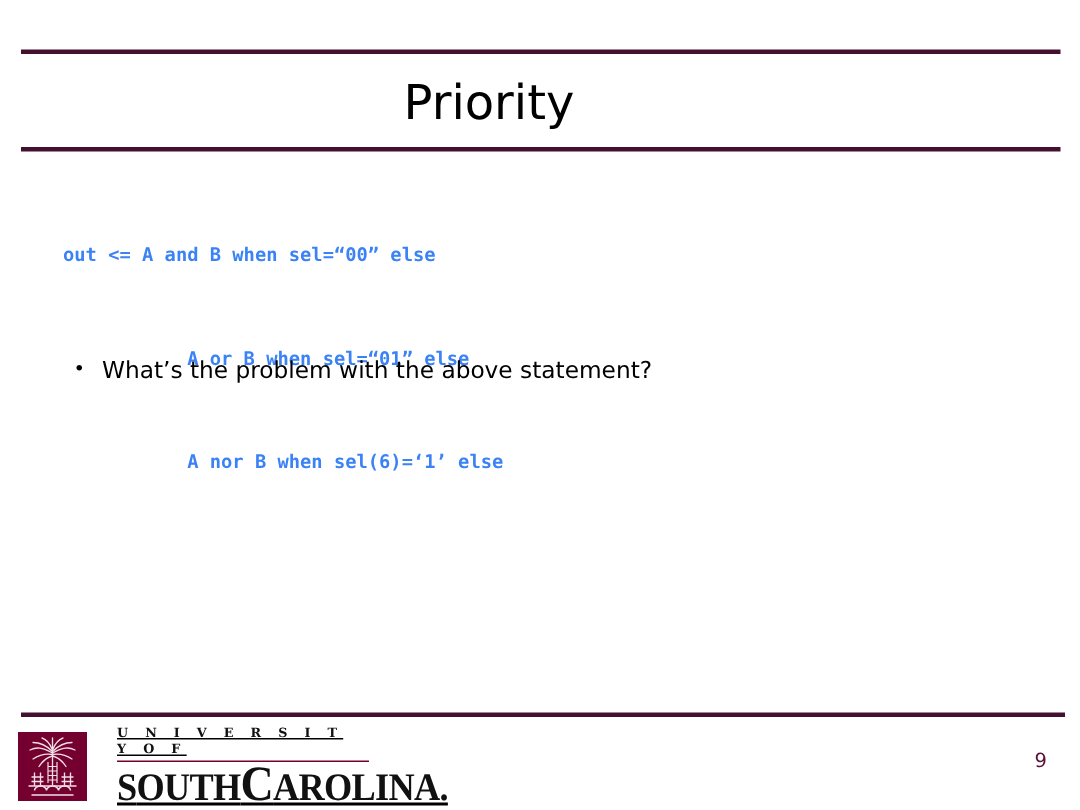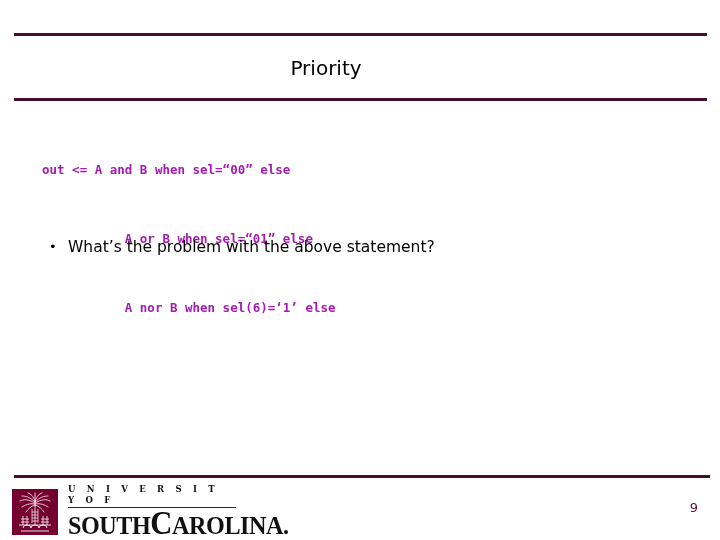--- a/index.html
+++ b/index.html
@@ -26,38 +26,38 @@
   #rule-title  { left: 14px; width: 693px; top: 98px; }
   #rule-bottom { left: 14px; width: 696px; top: 475px; }
 
   
   #slide-title {
     position: absolute;
     top: 52px;
     left: 0;
     width: 652px;
     text-align: center;
-    font-size: 20px;
+    font-size: 32px;
     line-height: 32px;
     color: #000000;
     font-family: "DejaVu Sans", sans-serif;
     font-weight: 400;
     letter-spacing: 0px;
   }
 
   
   #code-block {
     position: absolute;
     top: 112px;
     left: 42px;
     font-family: "DejaVu Sans Mono", monospace;
     font-size: 12.5px;
     font-weight: bold;
     line-height: 23px;
-    color: #a21caf;
+    color: #3b82f6;
     white-space: pre;
   }
   #code-block .code-line { display: block; white-space: pre; }
 
   
   #bullet-list {
     position: absolute;
     top: 236px;
     left: 44px;
     width: 620px;
@@ -90,22 +90,23 @@
   }
   #logo-emblem {
     width: 46px;
     height: 46px;
     background: #73002e;
     position: relative;
     flex: 0 0 46px;
     overflow: hidden;
   }
   #logo-wordmark {
-    margin-left: 10px;
+    margin-left: 20px;
     display: block;
+    text-decoration: underline;
   }
   #logo-university-of {
     font-family: "DejaVu Serif", serif;
     font-size: 8.5px;
     font-weight: bold;
     letter-spacing: 4.2px;
     color: #111111;
     line-height: 11px;
     border-bottom: 1.5px solid #73002e;
     padding-bottom: 1px;

